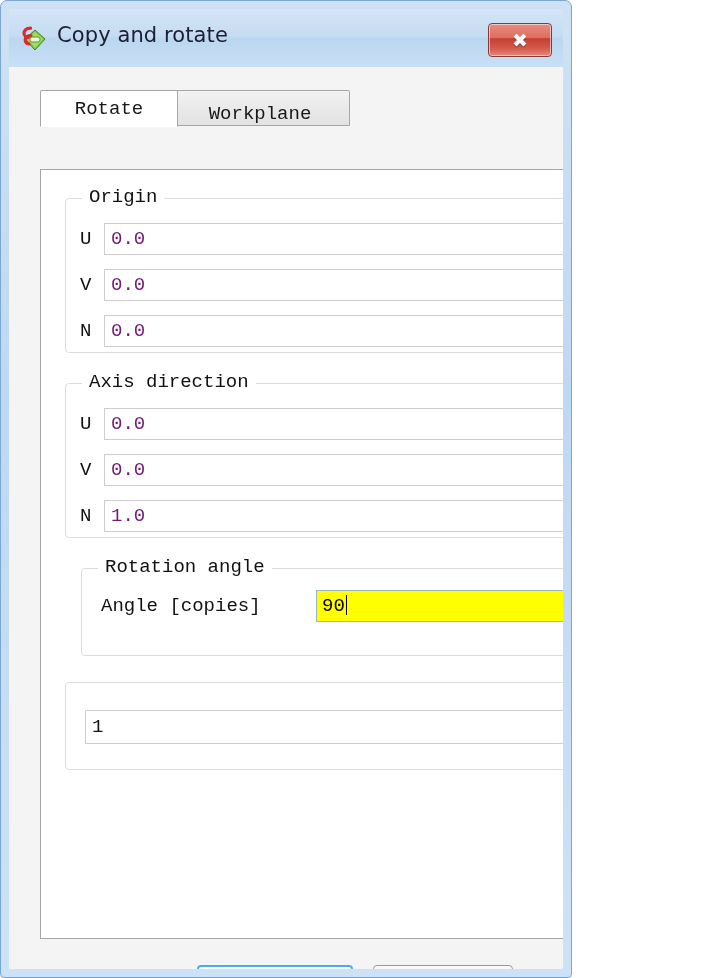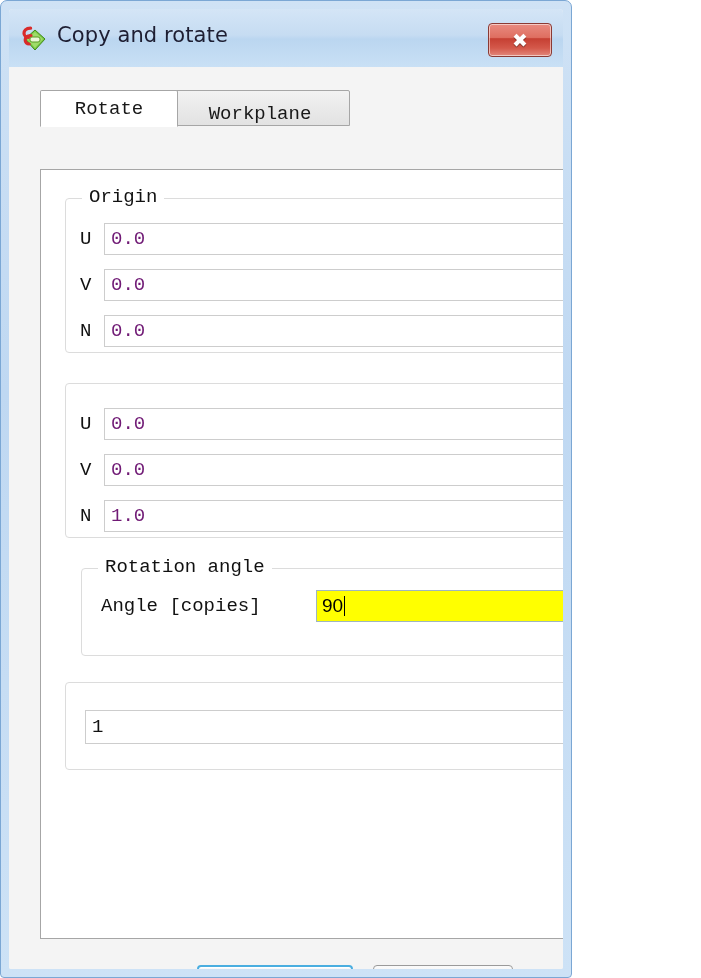--- a/index.html
+++ b/index.html
@@ -227,21 +227,21 @@
   }
   #angle-input {
     position: absolute;
     left: 234px;
     top: 21px;
     width: 328px;
     height: 32px;
     box-sizing: border-box;
     background: #ffff00;
     border: 1px solid #9fb6bf;
-    font-family: Liberation Sans, sans-serif;
+    font-family: Liberation Mono, monospace;
     font-size: 19px;
     color: #000000;
     padding: 0 5px;
     line-height: 30px;
     white-space: nowrap;
     overflow: hidden;
   }
   #angle-caret {
     display: inline-block;
     width: 1px;
@@ -370,20 +370,21 @@
                 <path d="M6.5 10 V6.6 A3.6 3.6 0 0 1 13.6 6.2" fill="none" stroke="#b08a15" stroke-width="2.1"></path>
                 <rect x="3.5" y="10" width="11" height="10.5" rx="1.6" fill="#f3cf52" stroke="#9c7a12" stroke-width="1"></rect>
                 <rect x="8.2" y="13.6" width="1.8" height="4.2" rx="0.9" fill="#8c6c0d"></rect>
                 <circle cx="9.1" cy="13.6" r="1.5" fill="#8c6c0d"></circle>
               </svg>
             </div>
           </div>
         </div>
 
         <div class="groupbox" style="left:24px; top:213px; width:574px; height:155px;">
+          <span class="group-title">Axis direction</span>
 
           <div class="field-row" style="top:24px;">
             <span class="field-label">U</span>
             <div class="field-input">0.0</div>
             <div class="lock-icon">
               <svg width="20" height="24" viewBox="0 0 20 24">
                 <path d="M6.5 10 V6.6 A3.6 3.6 0 0 1 13.6 6.2" fill="none" stroke="#b08a15" stroke-width="2.1"></path>
                 <rect x="3.5" y="10" width="11" height="10.5" rx="1.6" fill="#f3cf52" stroke="#9c7a12" stroke-width="1"></rect>
                 <rect x="8.2" y="13.6" width="1.8" height="4.2" rx="0.9" fill="#8c6c0d"></rect>
                 <circle cx="9.1" cy="13.6" r="1.5" fill="#8c6c0d"></circle>

